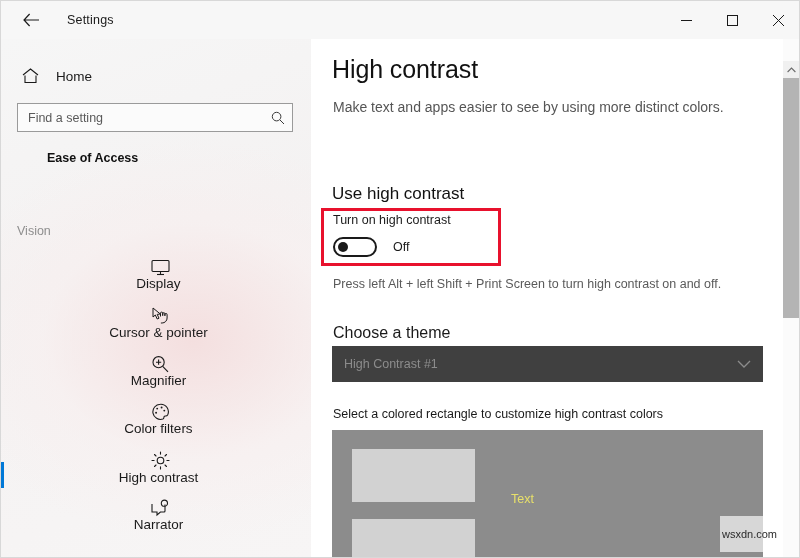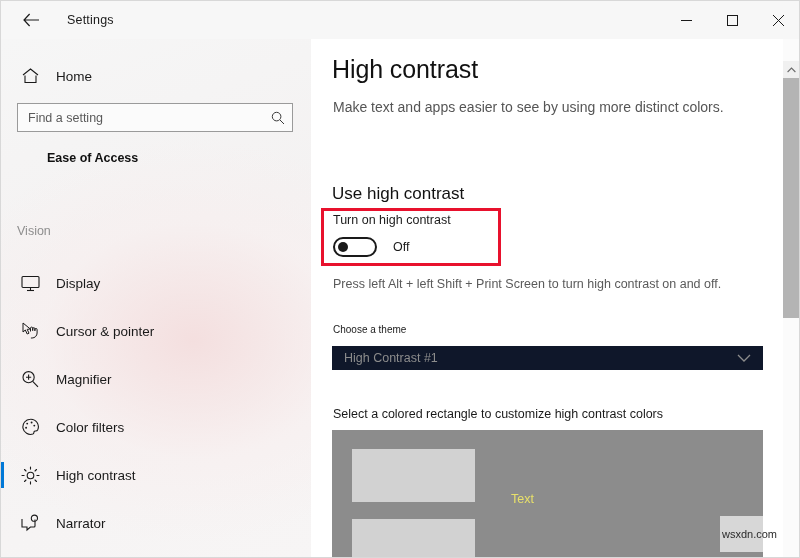--- a/index.html
+++ b/index.html
@@ -118,20 +118,21 @@
   #navlist {
     position: absolute;
     left: 0; top: 220px;
     width: 310px;
   }
   .navitem {
     position: relative;
     height: 48px;
     display: flex; align-items: center;
     cursor: pointer;
+    flex-direction: column;
   }
   .navitem .sel {
     position: absolute;
     left: 0; top: 11px;
     width: 3px; height: 26px;
     background: transparent;
   }
   .navitem.active .sel { background: #0078d7; }
   .navitem .ico {
     width: 42px;
@@ -221,29 +222,29 @@
   #hint {
     position: absolute;
     left: 22px; top: 238px;
     font-size: 12.5px;
     color: #5a5a5a;
   }
 
   #theme-label {
     position: absolute;
     left: 22px; top: 285px;
-    font-size: 10px;
+    font-size: 16px;
     color: #1a1a1a;
   }
 
   #theme-select {
     position: absolute;
     left: 21px; top: 307px;
-    width: 431px; height: 24px;
-    background: #0f172a;
+    width: 431px; height: 36px;
+    background: #404040;
     display: flex; align-items: center;
     cursor: default;
   }
   #theme-value {
     margin-left: 12px;
     font-size: 12.5px;
     color: #8c8c8c;
   }
   #theme-chevron {
     position: absolute;

